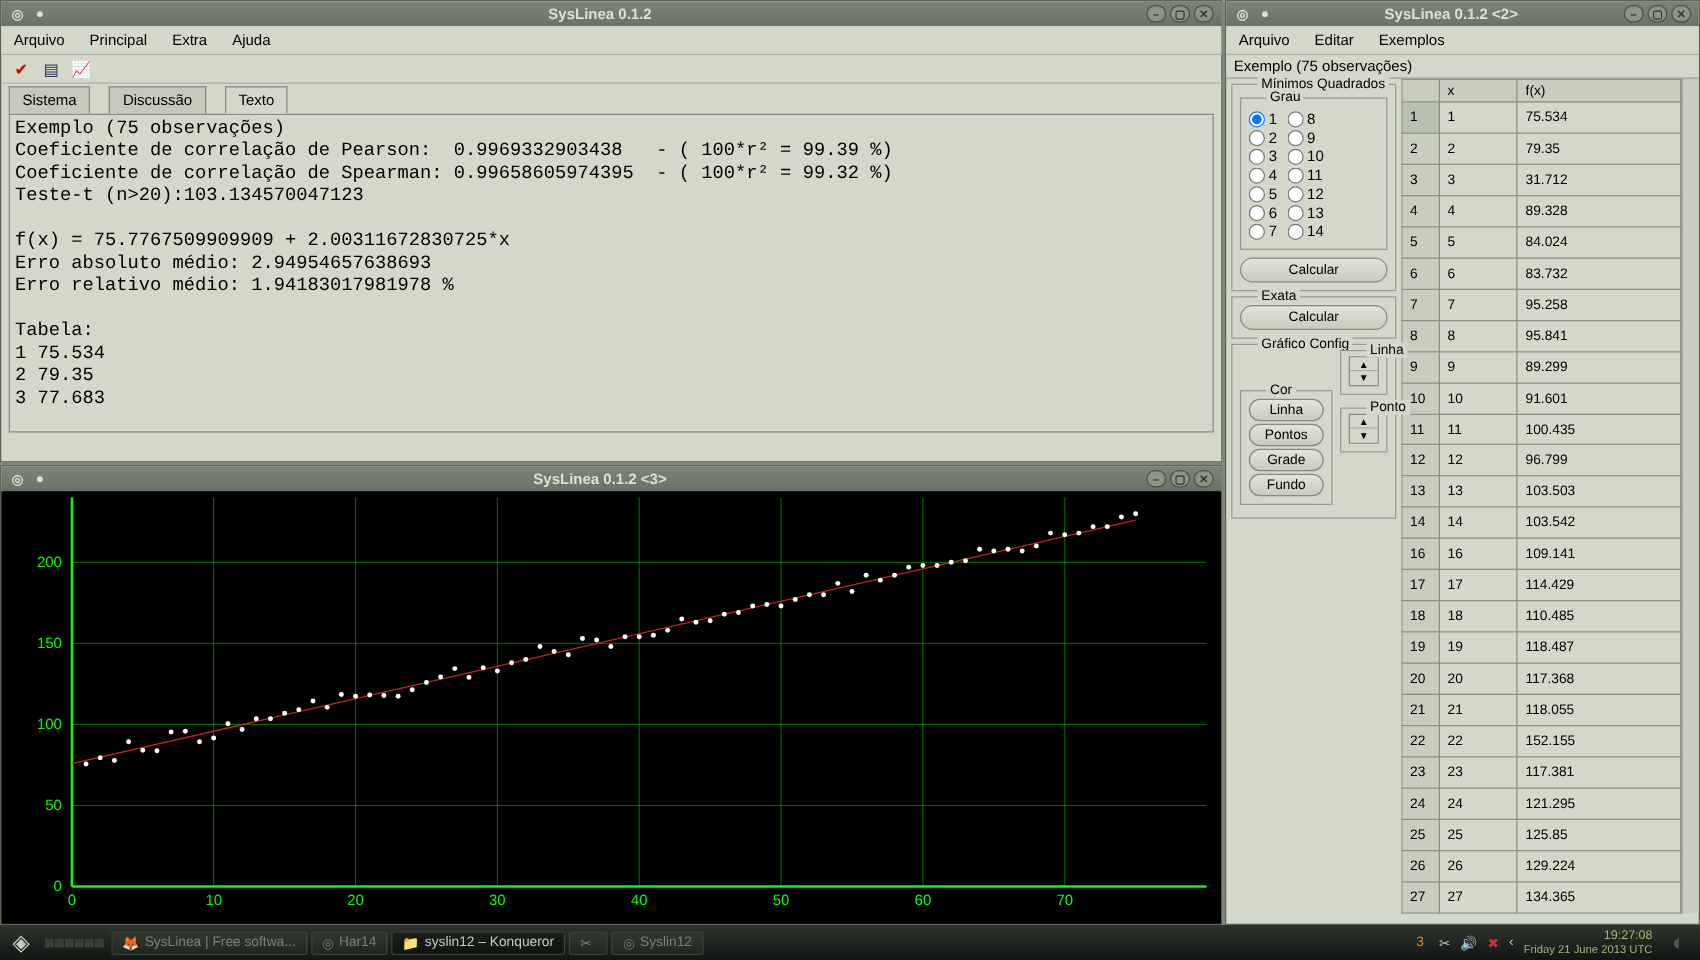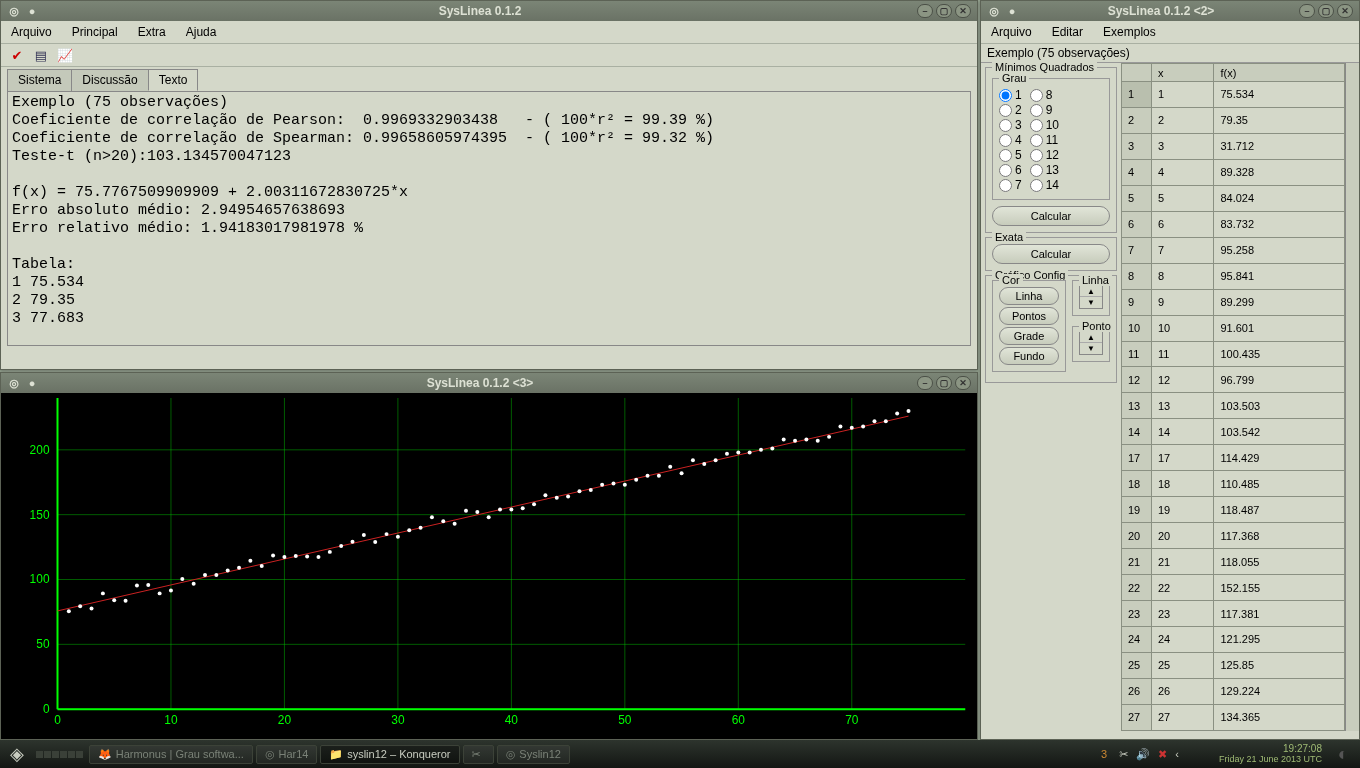--- a/index.html
+++ b/index.html
@@ -11,31 +11,31 @@
   .titlebar .title { flex: 1; text-align: center; font-size: 12px; }
   .win-btns { display: flex; gap: 3px; }
   .win-btn { width: 16px; height: 14px; border: 1px solid #4b5047; border-radius: 8px; background: #8b9583; display: flex; align-items: center; justify-content: center; font-size: 9px; color: #333; cursor: pointer; }
 
   .menubar { background: #d4d8c9; padding: 2px 6px; display: flex; gap: 12px; border-bottom: 1px solid #a9b0a2; }
   .menubar span { padding: 2px 4px; cursor: pointer; font-size: 12px; }
 
   .toolbar { padding: 2px 6px; display: flex; gap: 4px; border-bottom: 1px solid #a9b0a2; }
   .tool-btn { width: 20px; height: 18px; display: flex; align-items: center; justify-content: center; font-size: 13px; cursor: pointer; }
 
-  .tab-row { display: flex; padding: 0 6px; margin-top: 2px; }
+  .tab-row { display: flex; padding: 0 6px; margin-top: 2px; gap: 16px; }
   .tab { padding: 3px 10px; border: 1px solid #888; border-bottom: none; background: #c4c9ba; cursor: pointer; font-size: 12px; margin-right: -1px; }
   .tab.active { background: #d4d8c9; border-bottom: 1px solid #d4d8c9; position: relative; z-index: 1; }
 
   .textarea { width: calc(100% - 12px); margin: 0 6px 6px; border: 1px solid #888; background: #d4d8c9; font-family: "Courier New", monospace; font-size: 15px; padding: 2px 4px; white-space: pre; overflow: hidden; line-height: 18px; }
 
   
   .content2 { display: flex; height: calc(100% - 70px); }
   .controls { width: 140px; padding: 4px; }
   .groupbox { border: 1px solid #999; padding: 4px 6px 6px; margin-bottom: 4px; position: relative; background: #d4d8c9; }
-  .groupbox .legend { position: absolute; top: -7px; left: 6px; background: #d4d8c9; padding: 0 3px; font-size: 11px; }
+  .groupbox .legend { position: absolute; top: -7px; left: 20px; background: #d4d8c9; padding: 0 3px; font-size: 11px; }
   .radio-cols { display: flex; gap: 8px; margin-top: 4px; }
   .radio-col label { display: flex; align-items: center; gap: 3px; font-size: 12px; margin: 1px 0; }
   .radio-col input { margin: 0; }
   .btn { width: 100%; border: 1px solid #888; background: linear-gradient(to bottom, #e1e5d8, #c7ccbc); padding: 3px 4px; font-size: 11px; cursor: pointer; margin-top: 2px; border-radius: 10px; }
   .btn.small { width: auto; padding: 2px 6px; }
   .spin { display: flex; flex-direction: column; border: 1px solid #888; width: 24px; }
   .spin .sbtn { height: 11px; background: #d4d8c9; text-align: center; font-size: 8px; line-height: 11px; cursor: pointer; border-bottom: 1px solid #aaa; }
   .spin .sbtn:last-child { border-bottom: none; }
 
   .cfg-inner { display: flex; gap: 6px; align-items: flex-start; }
@@ -278,21 +278,21 @@
         </div>
         <button class="btn">Calcular</button>
       </div>
       <div class="groupbox">
         <span class="legend">Exata</span>
         <button class="btn">Calcular</button>
       </div>
       <div class="groupbox">
         <span class="legend">Gráfico Config</span>
         <div class="cfg-inner">
-          <div class="groupbox" style="flex:1;">
+          <div class="groupbox" style="flex:1;margin-top:32px;">
             <span class="legend">Cor</span>
             <button class="btn small" style="width:100%;">Linha</button>
             <button class="btn small" style="width:100%;">Pontos</button>
             <button class="btn small" style="width:100%;">Grade</button>
             <button class="btn small" style="width:100%;">Fundo</button>
           </div>
           <div style="display:flex; flex-direction:column; gap:6px;">
             <div class="groupbox">
               <span class="legend">Linha</span>
               <div class="spin">
@@ -386,20 +386,25 @@
               <td class="rowhdr">13</td>
               <td>13</td>
               <td>103.503</td>
             </tr>
             <tr>
               <td class="rowhdr">14</td>
               <td>14</td>
               <td>103.542</td>
             </tr>
             <tr>
+              <td class="rowhdr">16</td>
+              <td>16</td>
+              <td>109.141</td>
+            </tr>
+            <tr>
               <td class="rowhdr">17</td>
               <td>17</td>
               <td>114.429</td>
             </tr>
             <tr>
               <td class="rowhdr">18</td>
               <td>18</td>
               <td>110.485</td>
             </tr>
             <tr>
@@ -460,21 +465,21 @@
     <div class="cell"></div>
       <div class="cell"></div>
       <div class="cell"></div>
     <div class="cell"></div>
       <div class="cell"></div>
       <div class="cell"></div>
   </div>
   <div id="taskitems" style="display:flex; gap:3px; flex:1; overflow:hidden;">
       <div class="task-item">
         <span>🦊</span>
-        <span>Harmonus | Grau softwa...</span>
+        <span>SysLinea | Free softwa...</span>
       </div>
       <div class="task-item">
         <span>◎</span>
         <span>Har14</span>
       </div>
       <div class="task-item active">
         <span>📁</span>
         <span>syslin12 – Konqueror</span>
       </div>
       <div class="task-item">
@@ -487,17 +492,17 @@
       </div>
     </div>
   <span style="color:#cc8833; padding:0 4px;">3</span>
   <div class="tray">
     <span>✂</span>
     <span>🔊</span>
     <span style="color:#c33;">✖</span>
     <span>‹</span>
     <div class="clock">
       <div>19:27:08</div>
-      <div style="font-size:9px;margin-left:32px;">Friday 21 June 2013 UTC</div>
+      <div style="font-size:9px;">Friday 21 June 2013 UTC</div>
     </div>
   </div>
   <span class="kicon" style="color:#555;">◐</span>
 </div>
 
 </body></html>

